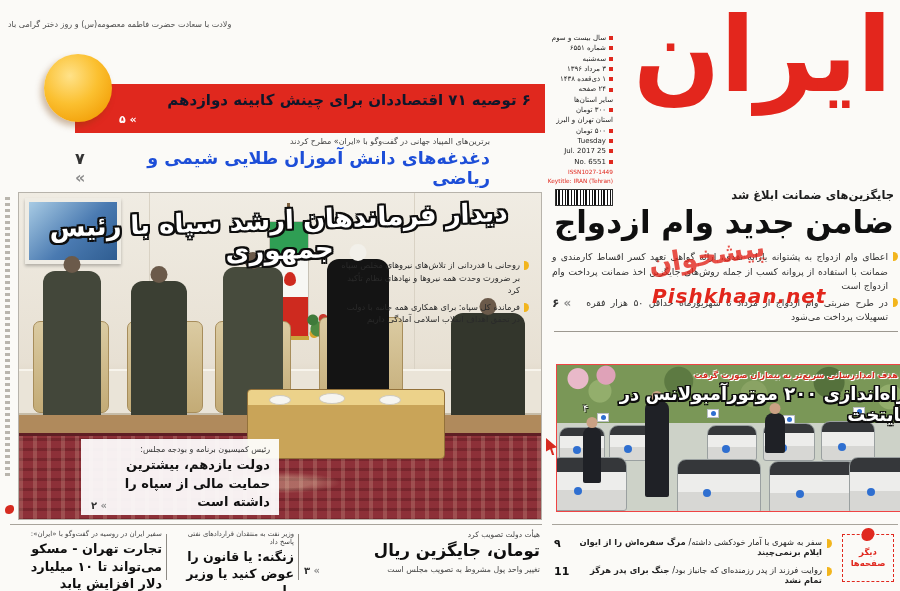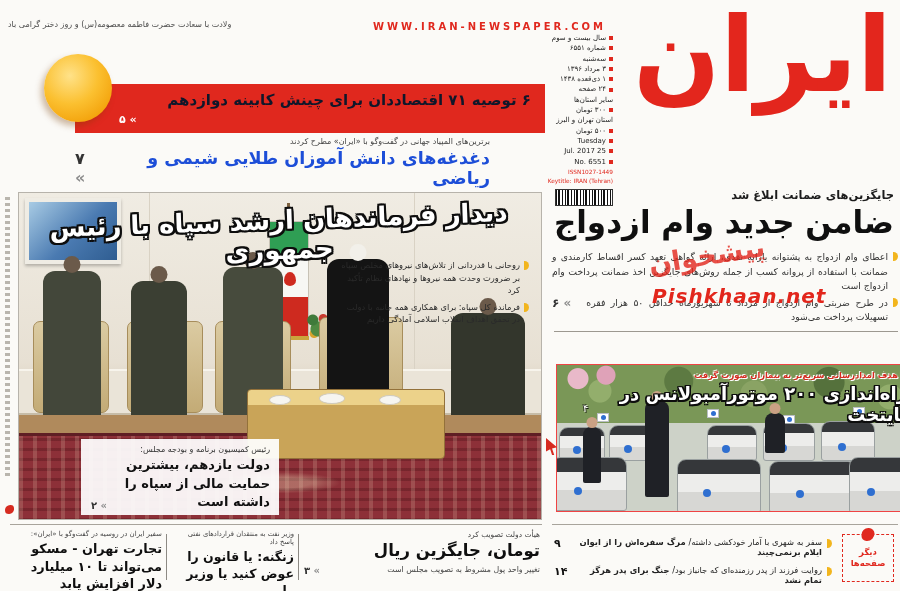--- a/index.html
+++ b/index.html
@@ -163,21 +163,20 @@
   .bitem .hl { font-weight:900; color:#0f0f0f; text-align:right; }
   .bitem .sub { font-size:7.8px; color:#444; display:flex; justify-content:space-between; margin-top:2px; }
   .bitem .pgl { font-size:10px; }
 </style>
 </head>
 <body>
 
 <div class="page">
 
   <div class="greeting">ولادت با سعادت حضرت فاطمه معصومه(س) و روز دختر گرامی باد</div>
-  <div class="website">WWW.IRAN-NEWSPAPER.COM</div>
 
   <div class="masthead">ایران</div>
   <div class="infocol">
     <div class="it sq">سال بیست و سوم</div>
     <div class="it sq">شماره ۶۵۵۱</div>
     <div class="it sq">سه‌شنبه</div>
     <div class="it sq">۳ مرداد ۱۳۹۶</div>
     <div class="it sq">۱ ذی‌قعده ۱۴۳۸</div>
     <div class="it sq">۲۴ صفحه</div>
     <div class="it">سایر استان‌ها</div>
@@ -330,21 +329,21 @@
       </div>
     </div>
     <div class="item" style="top:12px">
       <span class="ybul"></span>
       <span class="t"><span>سفر به شهری با آمار خودکشی داشته/</span> <b>مرگ سفره‌اش را از ایوان ایلام برنمی‌چیند</b></span>
       <span class="num">۹</span>
     </div>
     <div class="item" style="top:40px">
       <span class="ybul"></span>
       <span class="t"><span>روایت فرزند از پدر رزمنده‌ای که جانباز بود/</span> <b>جنگ برای پدر هرگز تمام نشد</b></span>
-      <span class="num">۱۴</span>
+      <span class="num">11</span>
     </div>
   </div>
 
   <div class="bstrip">
     <div class="topline"></div>
     <div class="vsep" style="left:298px"></div>
     <div class="vsep" style="left:166px"></div>
 
     <div class="bitem" style="left:304px;width:236px">
       <div class="kick">هیأت دولت تصویب کرد</div>

